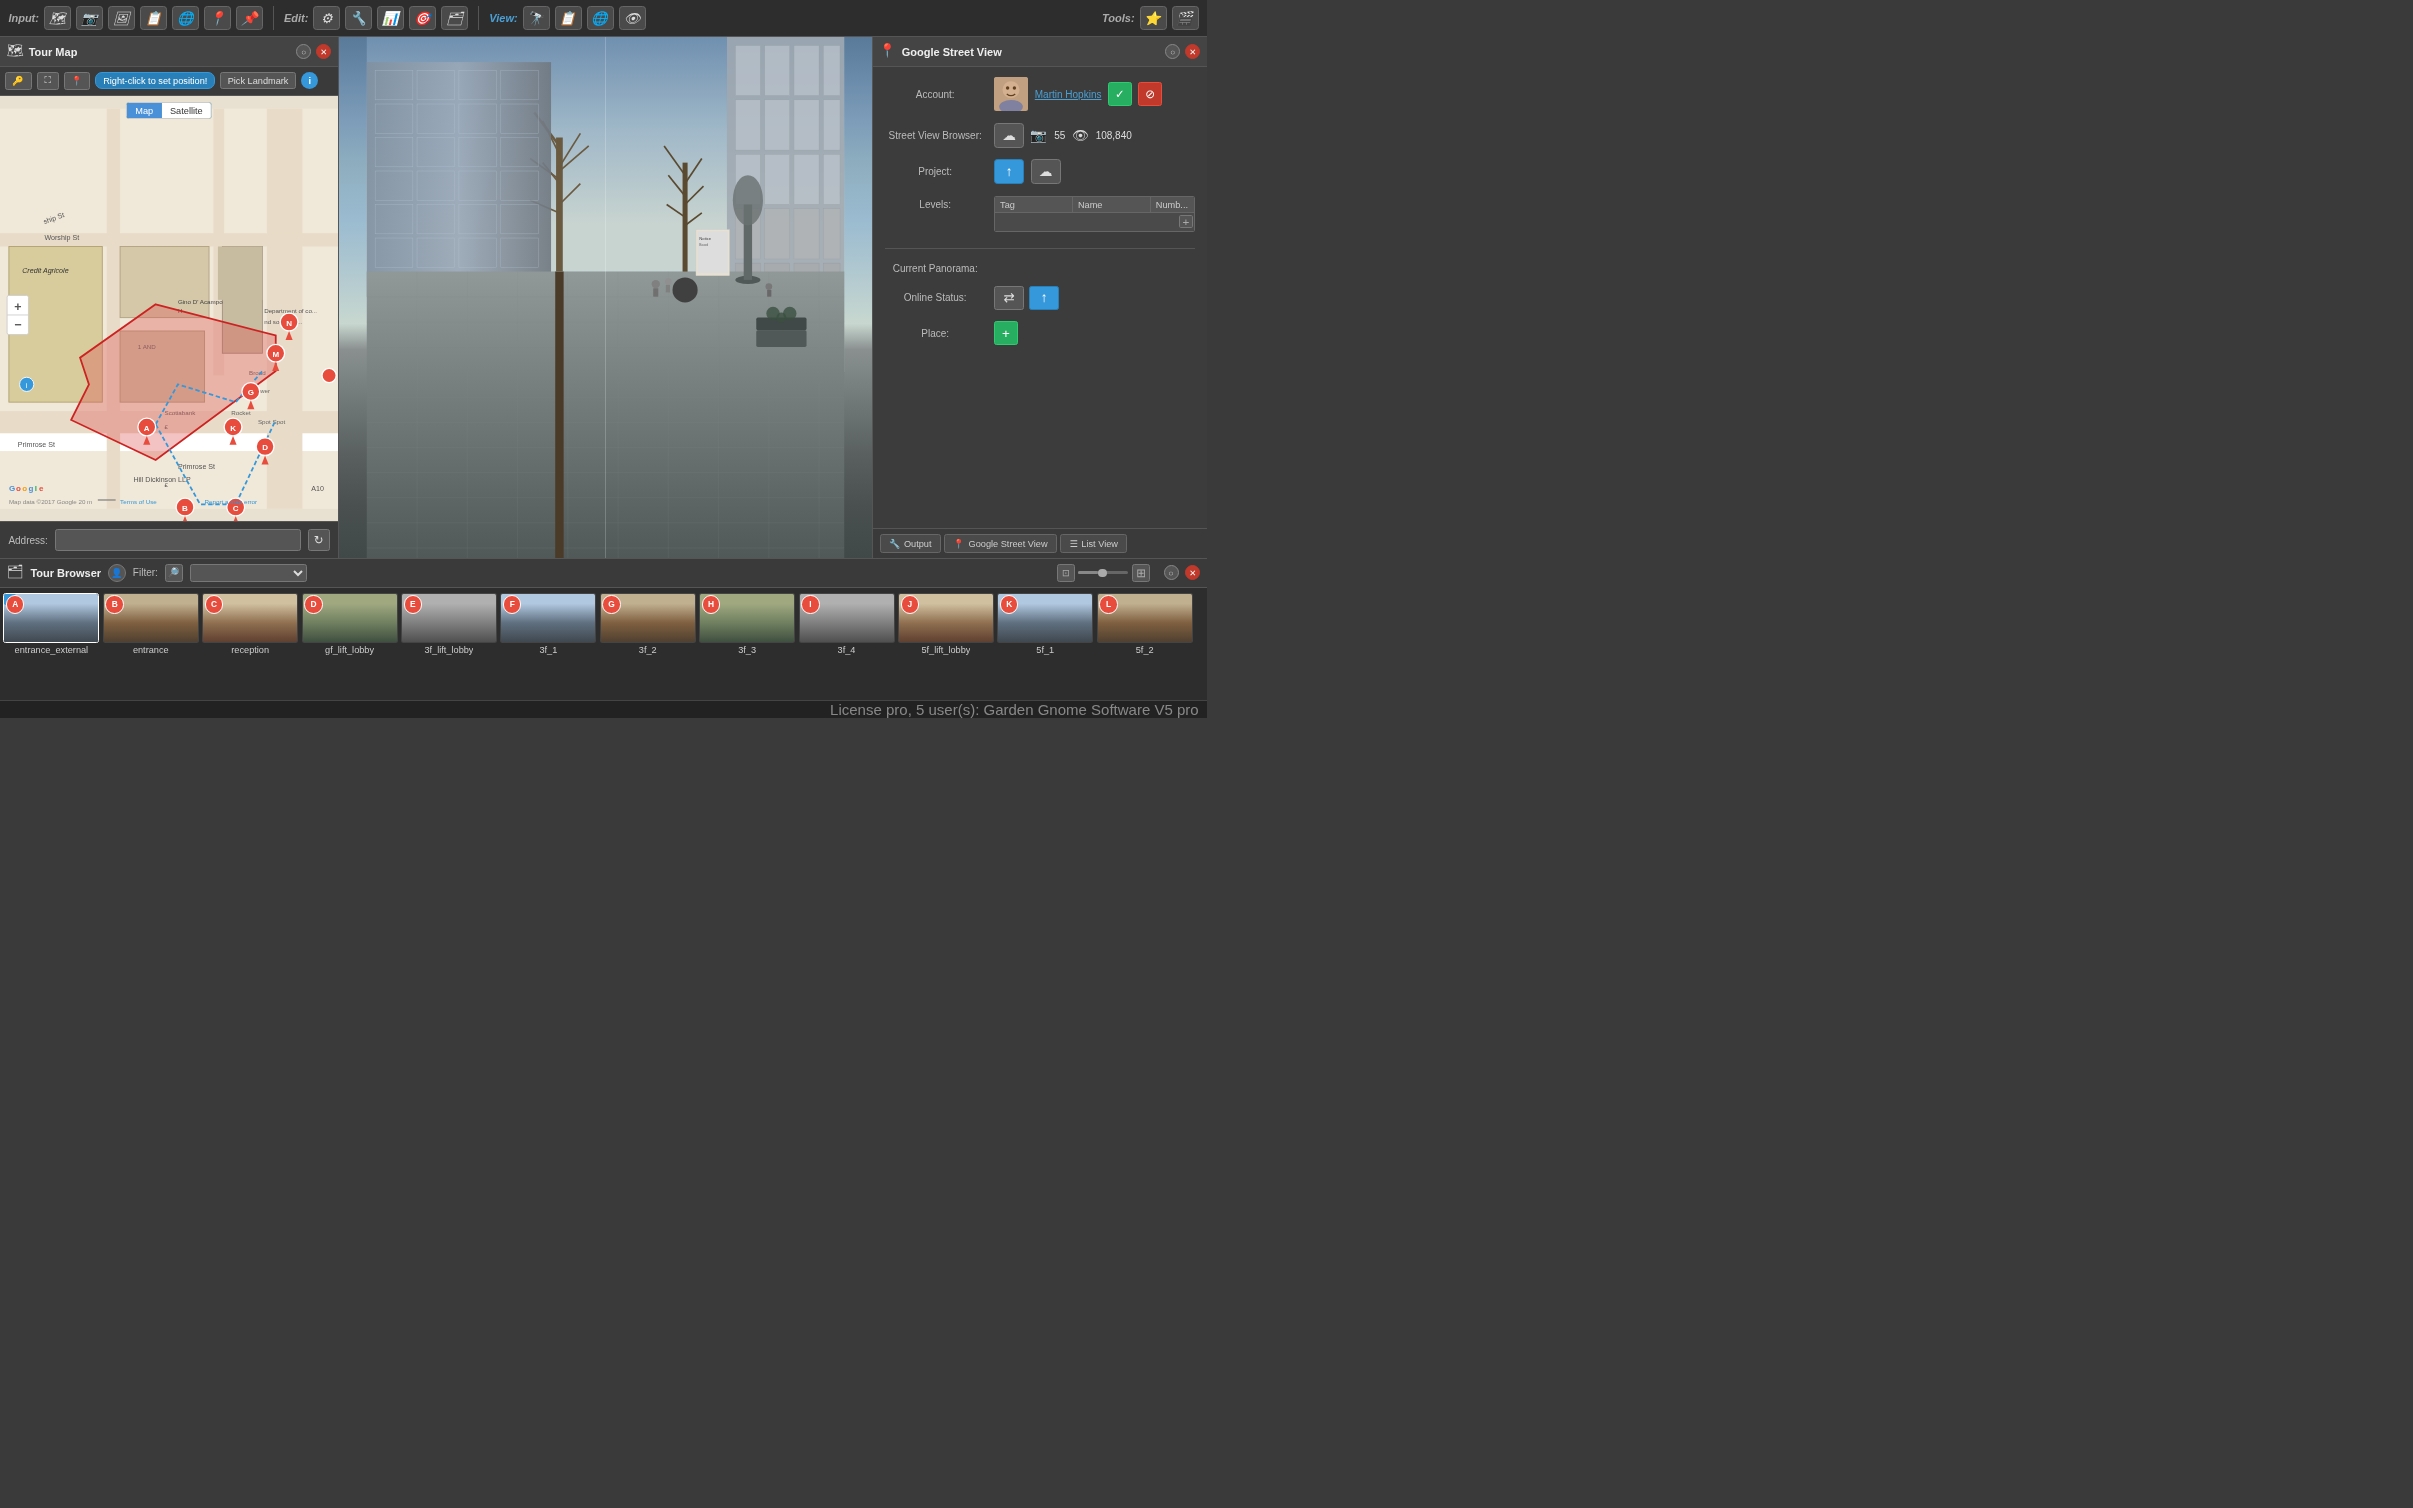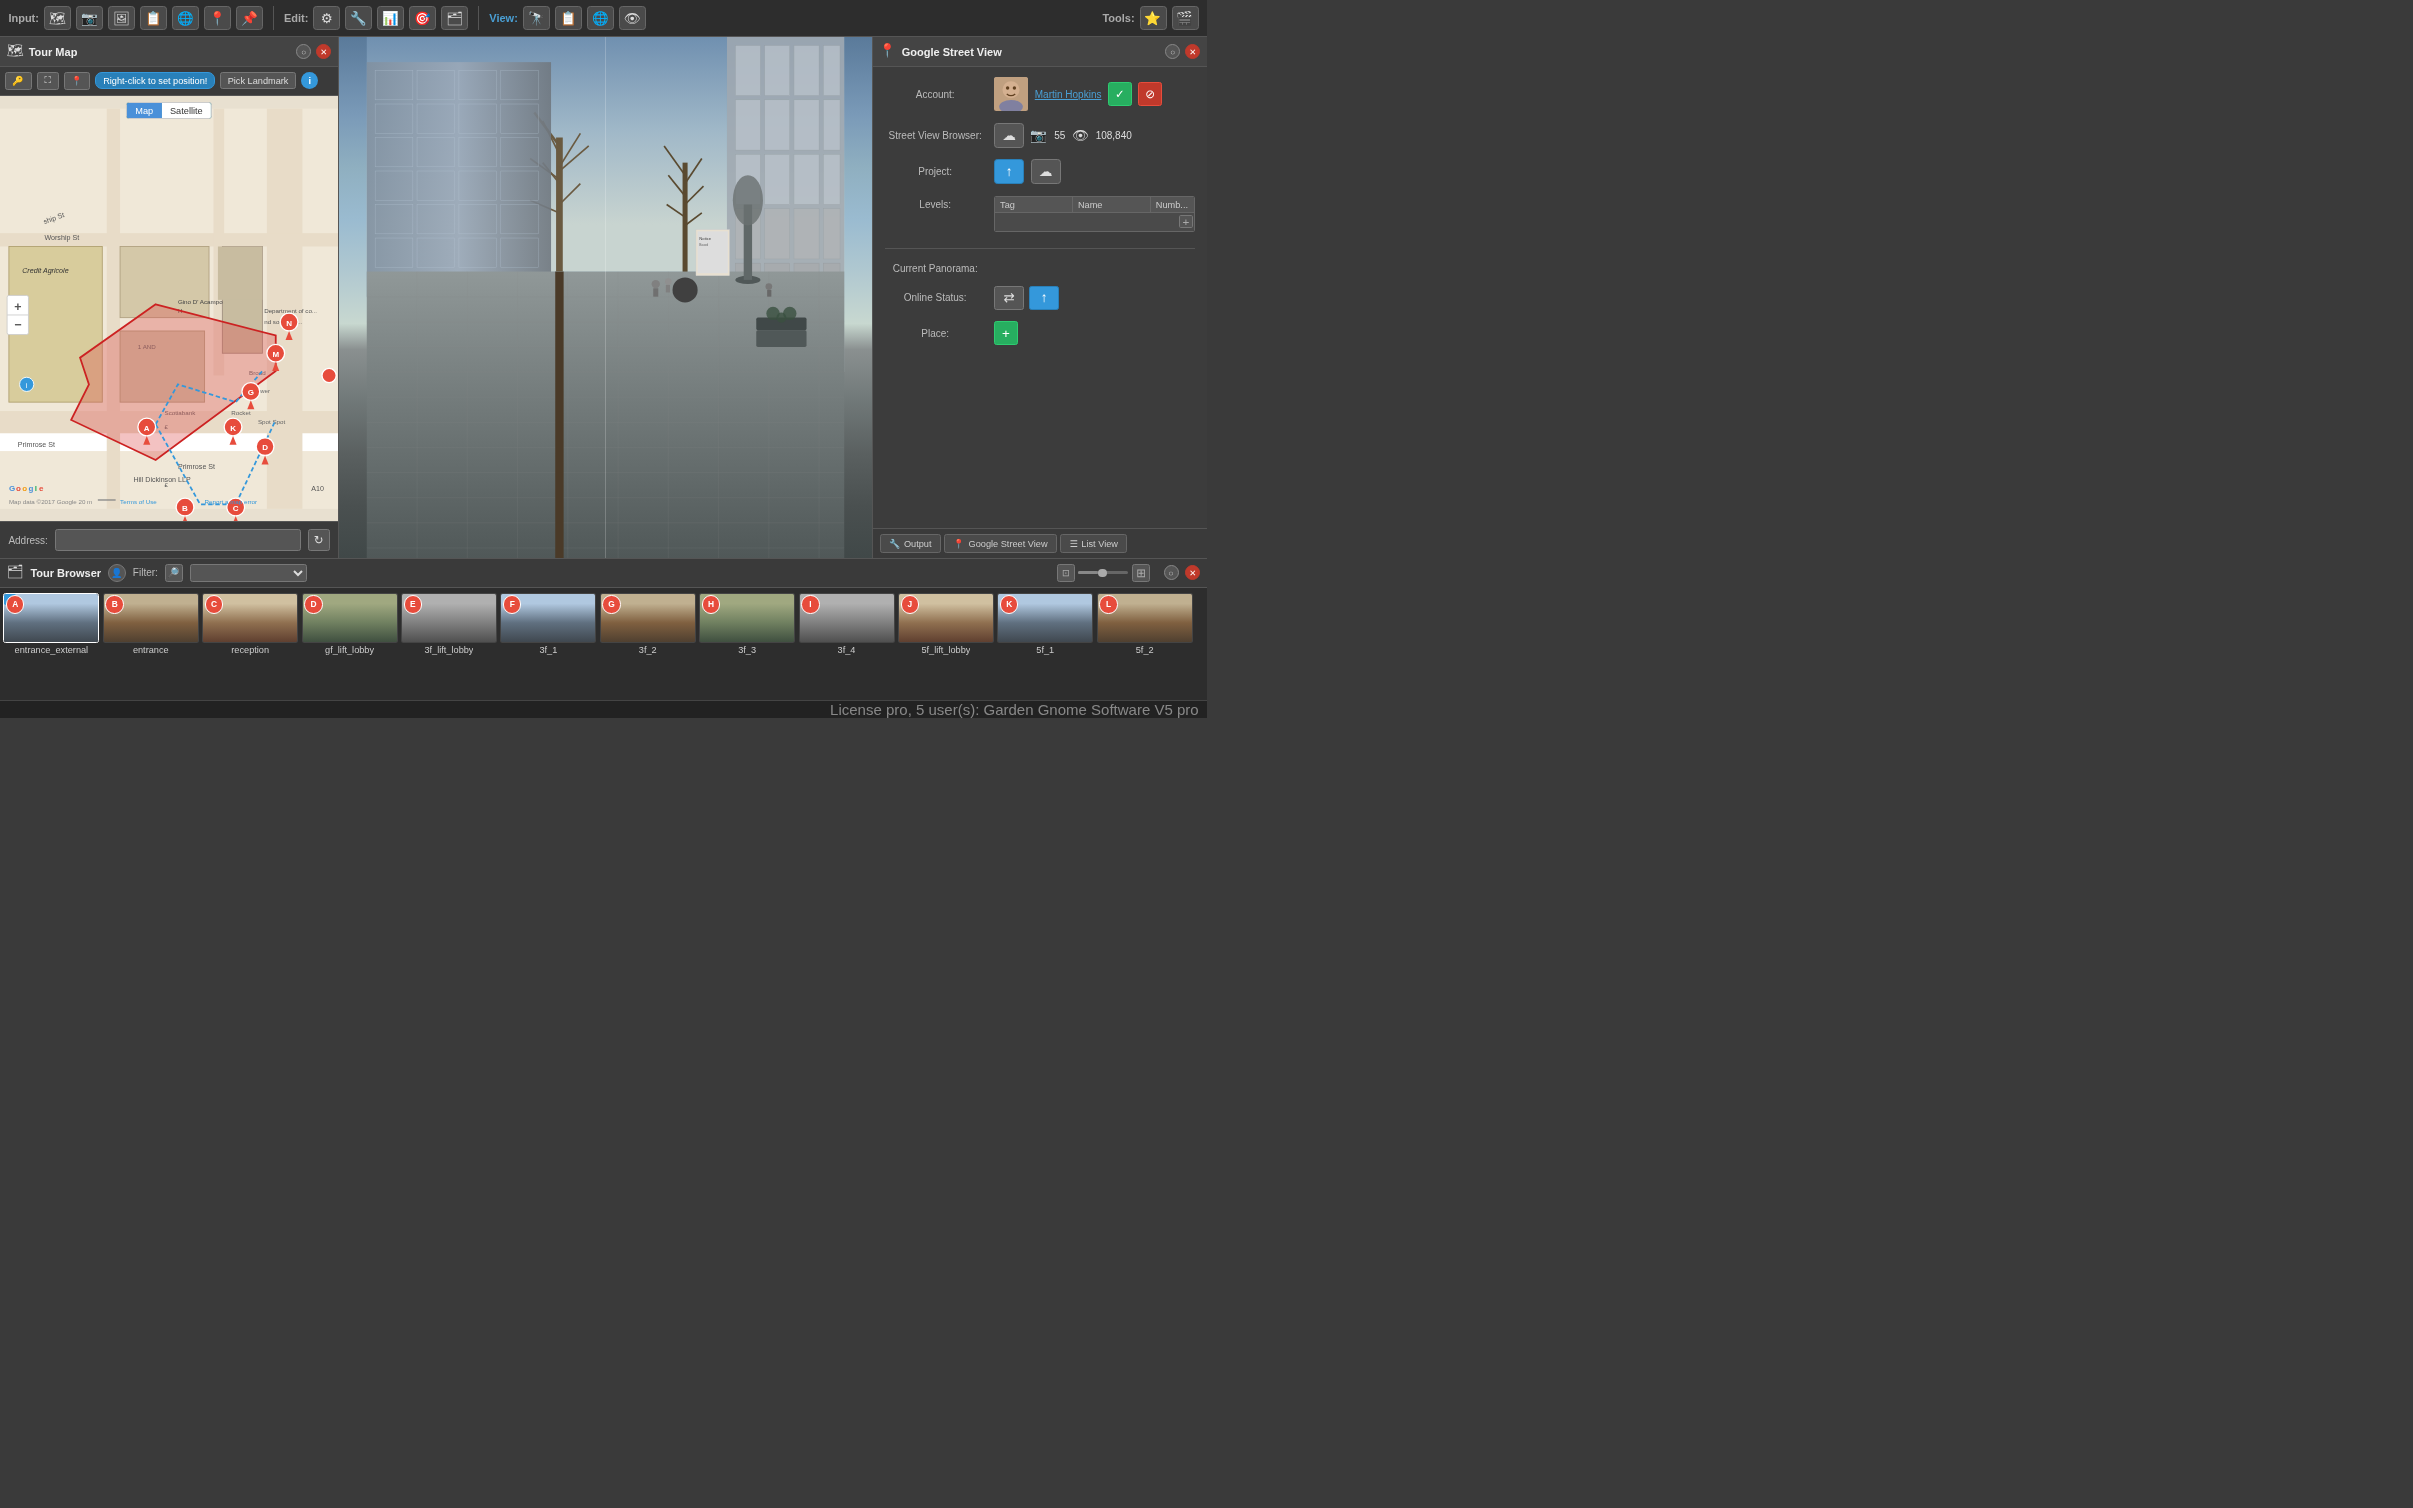--- a/index.html
+++ b/index.html
@@ -16,20 +16,21 @@
 
     
     #top-toolbar {
       height: 37px;
       background: #2d2d2d;
       display: flex;
       align-items: center;
       padding: 0 8.4px;
       border-bottom: 0.8px solid #555;
       gap: 6.7px;
+      font-style: italic;
     }
     .toolbar-section {
       display: flex;
       align-items: center;
       gap: 5px;
     }
     .toolbar-label {
       color: #aaa;
       font-size: 11px;
       font-weight: bold;

